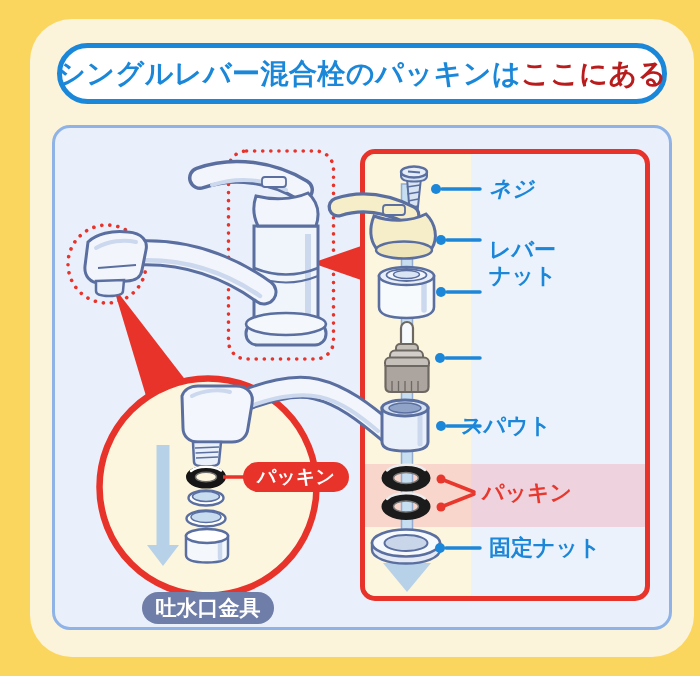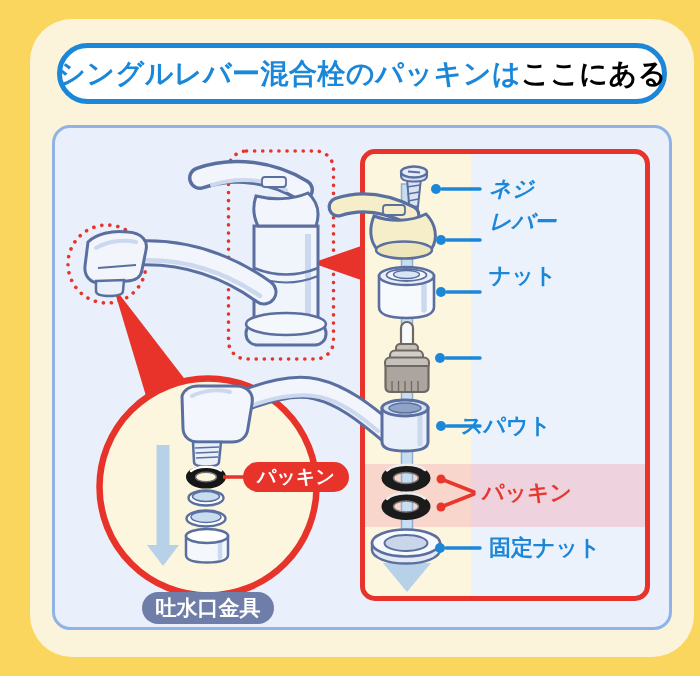--- a/index.html
+++ b/index.html
@@ -4,33 +4,33 @@
 <style>
   html,body{margin:0;padding:0;}
   body{width:700px;height:676px;background:#FBD65F;font-family:"Liberation Sans","DejaVu Sans",sans-serif;}
   .stage{position:absolute;left:0;top:0;width:700px;height:676px;overflow:hidden;margin-left:12px;}
   .cream-card{position:absolute;left:18px;top:19px;width:664px;height:638px;background:#FCF4DA;border-radius:42px;}
   .title-pill{position:absolute;left:45px;top:43px;width:610px;height:61px;background:#FFFFFF;
     border:5.5px solid #1B87D9;border-radius:36px;box-sizing:border-box;
     display:flex;align-items:center;justify-content:center;white-space:nowrap;
     font-size:28px;font-weight:700;letter-spacing:0.5px;}
   .title-main{color:#1B87D9;}
-  .title-accent{color:#000000;}
+  .title-accent{color:#b91c1c;}
   .main-panel{position:absolute;left:40px;top:125px;width:620px;height:505px;background:#E9F0FB;
     border:3.5px solid #8FB3E6;border-radius:18px;box-sizing:border-box;}
   .red-panel{position:absolute;left:348px;top:149px;width:290px;height:452px;background:#ECF2FB;
     border:5px solid #E8332A;border-radius:15px;box-sizing:border-box;overflow:hidden;}
   .cream-band{position:absolute;left:0;top:0;bottom:0;width:106px;background:#FCF6DF;}
   .pink-band{position:absolute;left:0;right:0;top:310px;height:63px;background:rgba(242,140,158,0.30);}
   .art{position:absolute;left:0;top:0;z-index:5;pointer-events:none;}
   .part-label{position:absolute;z-index:10;height:28px;line-height:28px;font-size:22px;font-weight:700;
     color:#1C87D8;white-space:nowrap;}
   .lbl-red{color:#E8382E;}
   .lbl-neji{left:477px;top:175px;font-style:italic;}
-  .lbl-lever{left:477px;top:208px;font-style:italic;}
+  .lbl-lever{left:477px;top:236px;}
   .lbl-nut{left:477px;top:262px;}
   .lbl-cartridge{left:477px;top:344px;}
   .lbl-spout{left:449px;top:412px;text-align:right;}
   .lbl-packing{left:470px;top:479px;}
   .lbl-fixnut{left:477px;top:534px;}
   .badge{position:absolute;z-index:10;display:flex;align-items:center;justify-content:center;
     color:#FFFFFF;font-weight:700;white-space:nowrap;}
   .badge-packing{left:231px;top:462px;width:106px;height:30px;background:#E8332A;border-radius:16px;font-size:19px;}
   .badge-fitting{left:130px;top:592px;width:132px;height:32px;background:#6F7EA8;border-radius:17px;font-size:21px;}
 </style>

